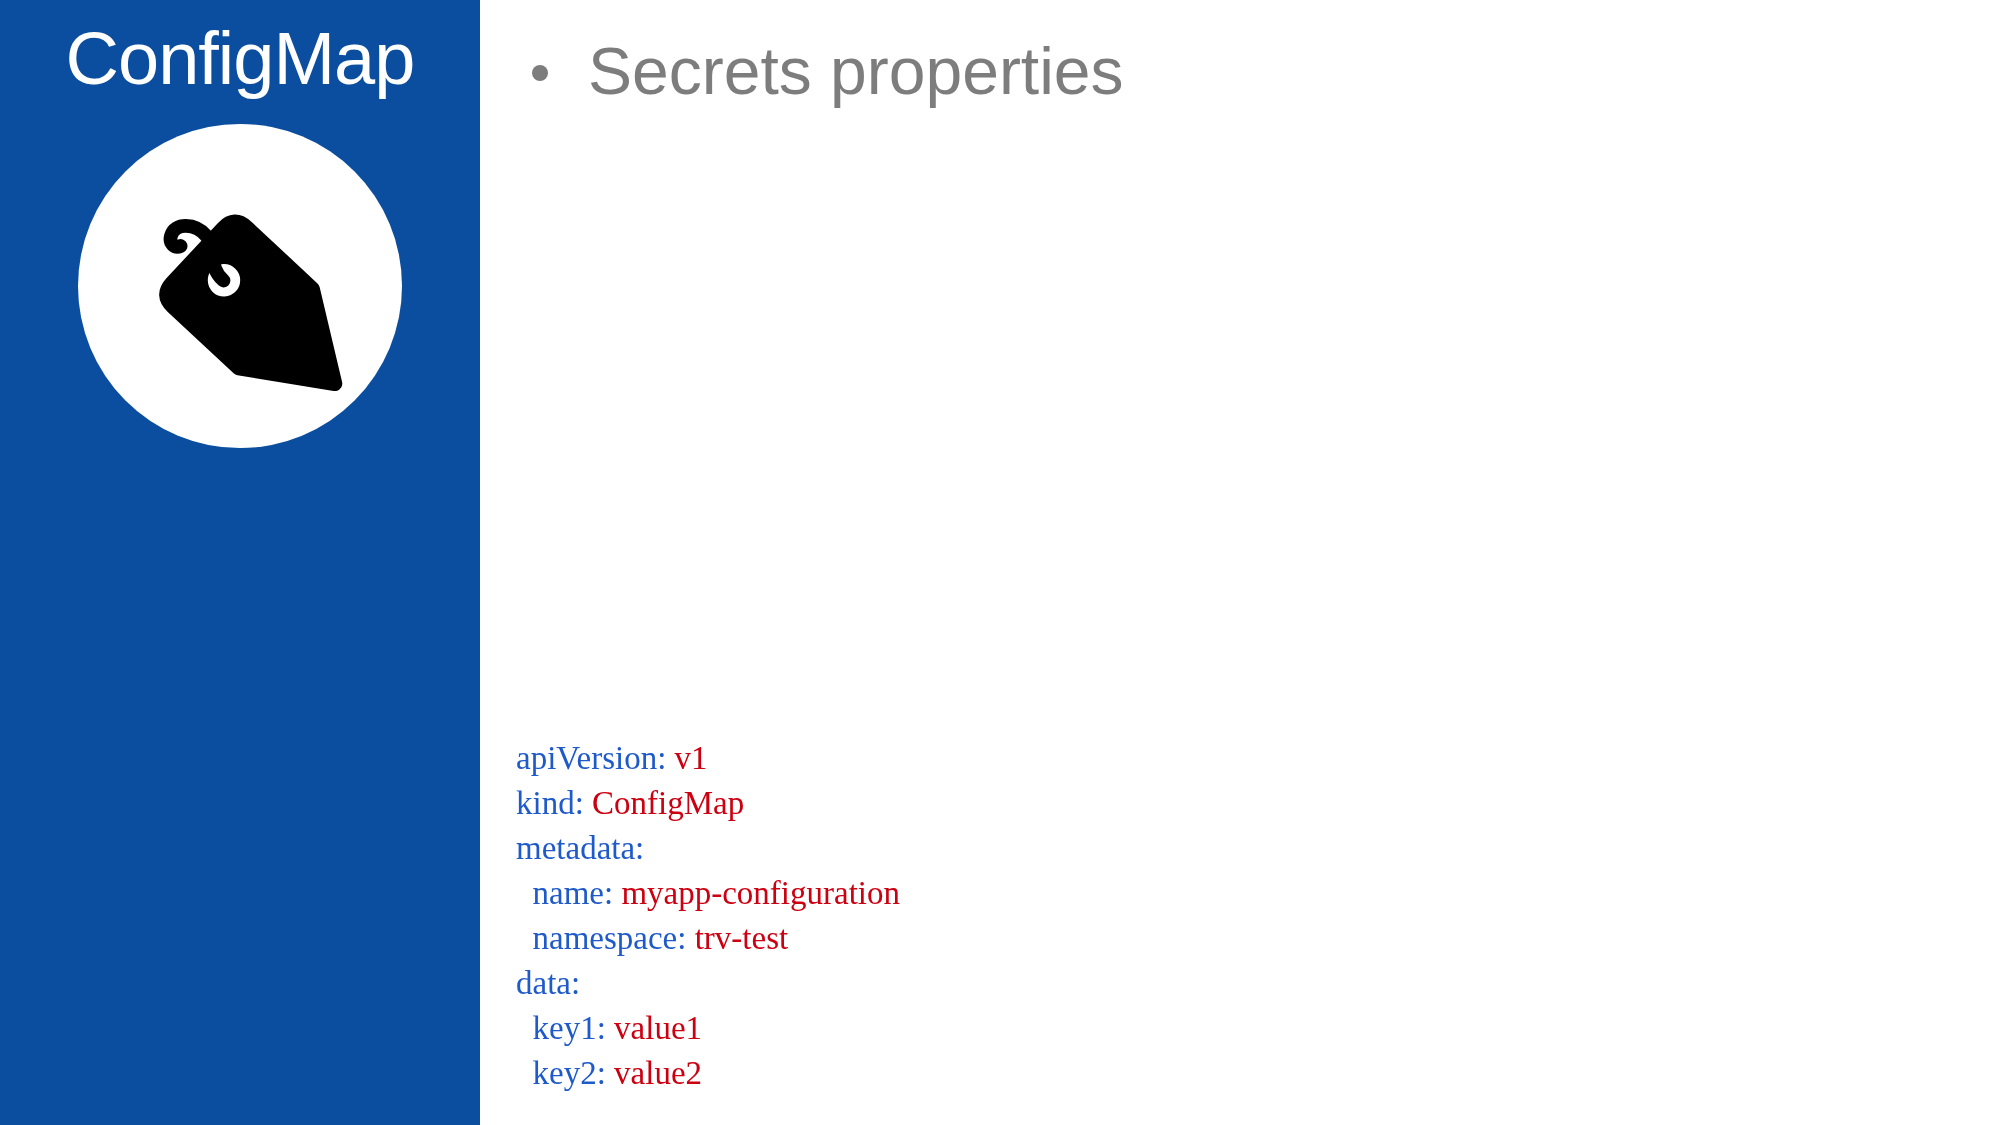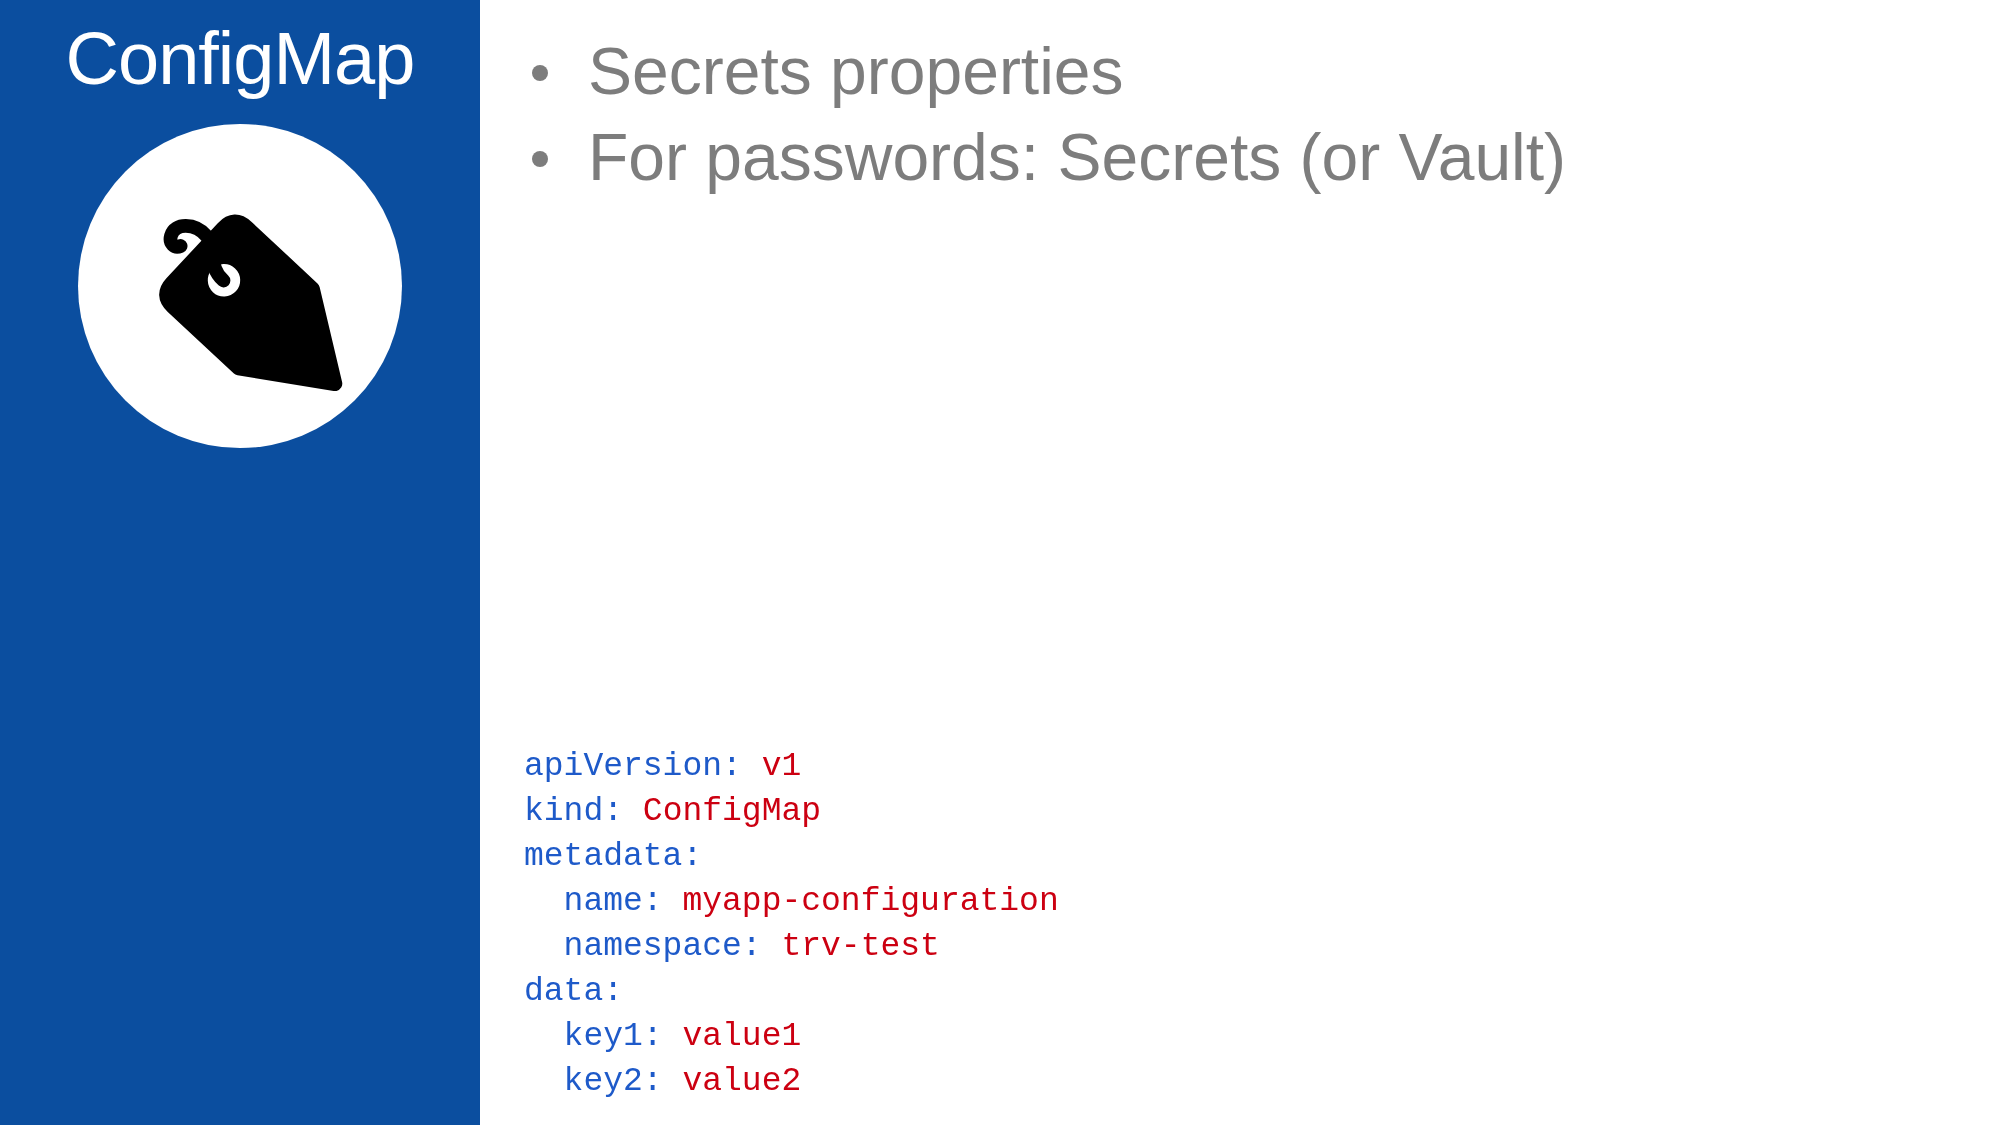--- a/index.html
+++ b/index.html
@@ -58,22 +58,22 @@
     white-space: nowrap;
   }
   .bullet .dot {
     position: absolute; left: 2px; top: 37px;
     width: 16px; height: 16px; border-radius: 50%;
     background: var(--bullet-color);
   }
 
   .code {
     position: absolute; left: 36px; top: 736px;
-    margin: 8px;
-    font-family: Liberation Mono, monospace;
+    margin: 0;
+    font-family: Liberation Serif, serif;
     font-size: 33px; line-height: 45px;
   }
   .code-line { white-space: pre; }
   .seg-key   { color: var(--code-key); }
   .seg-value { color: var(--code-value); }
   .seg-plain { color: #333333; }
 </style>
 </head>
 <body>
 
@@ -94,21 +94,17 @@
     </div>
   </aside>
 
   <main class="content">
     <ul class="bullets" id="bullet-list">
   <li class="bullet">
     <span class="dot"></span>
     <span class="bullet-text">Secrets properties</span>
   </li>
 
-  <li class="bullet">
-    <span class="dot"></span>
-    <span class="bullet-text">For passwords: Secrets (or Vault)</span>
-  </li>
 </ul>
     <pre class="code" id="code-block"><div class="code-line"><span class="seg-key">apiVersion:</span><span class="seg-plain"> </span><span class="seg-value">v1</span></div><div class="code-line"><span class="seg-key">kind:</span><span class="seg-plain"> </span><span class="seg-value">ConfigMap</span></div><div class="code-line"><span class="seg-key">metadata:</span></div><div class="code-line"><span class="seg-key">  name:</span><span class="seg-plain"> </span><span class="seg-value">myapp-configuration</span></div><div class="code-line"><span class="seg-key">  namespace:</span><span class="seg-plain"> </span><span class="seg-value">trv-test</span></div><div class="code-line"><span class="seg-key">data:</span></div><div class="code-line"><span class="seg-key">  key1:</span><span class="seg-plain"> </span><span class="seg-value">value1</span></div><div class="code-line"><span class="seg-key">  key2:</span><span class="seg-plain"> </span><span class="seg-value">value2</span></div></pre>
   </main>
 
 </div>
 
 </body></html>

